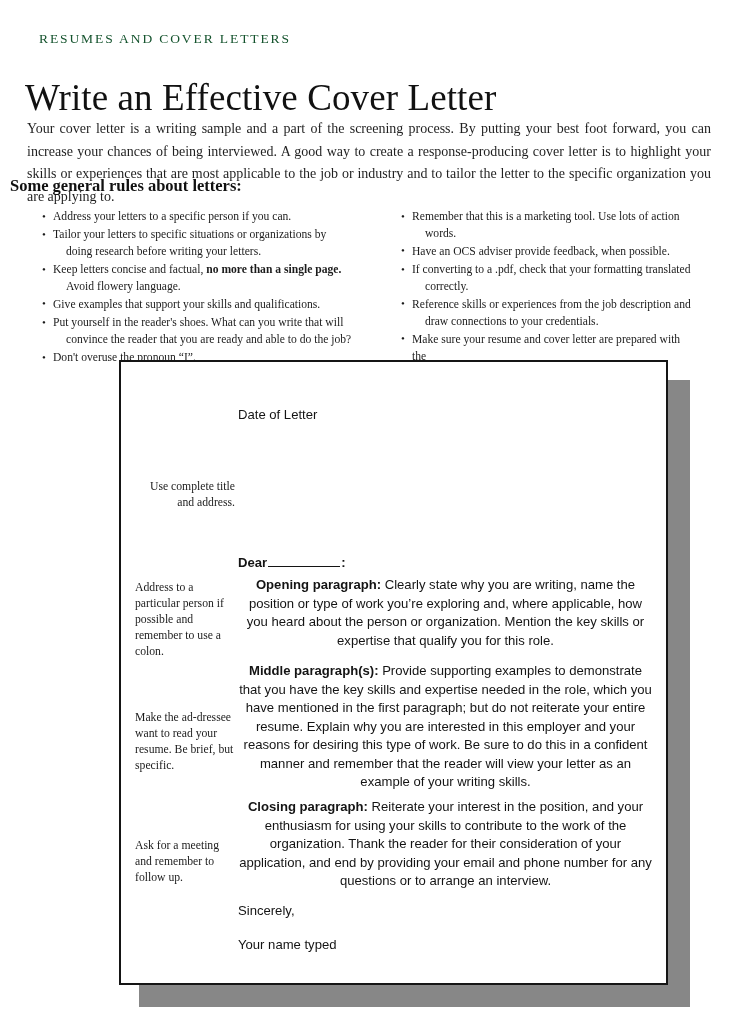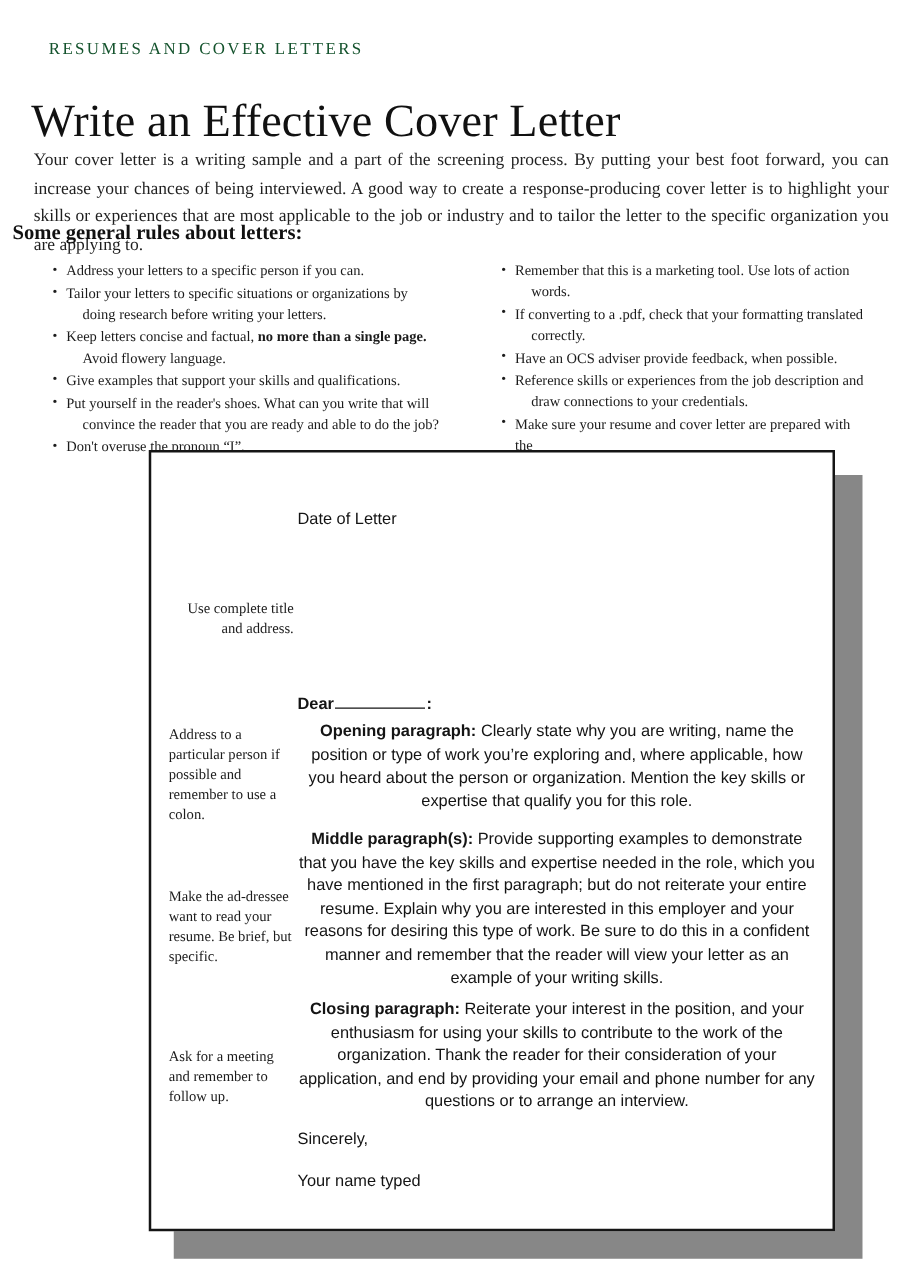--- a/index.html
+++ b/index.html
@@ -208,25 +208,25 @@
     </ul>
   </div>
 
   <div class="bullets right">
     <ul>
       <li>
         <span>Remember that this is a marketing tool. Use lots of action</span>
         <span class="cont">words.</span>
       </li>
       <li>
+        <span>Have an OCS adviser provide feedback, when possible.</span>
+      </li>
+      <li>
         <span>If converting to a .pdf, check that your formatting translated</span>
         <span class="cont">correctly.</span>
-      </li>
-      <li>
-        <span>Have an OCS adviser provide feedback, when possible.</span>
       </li>
       <li>
         <span>Reference skills or experiences from the job description and</span>
         <span class="cont">draw connections to your credentials.</span>
       </li>
       <li>
         <span>Make sure your resume and cover letter are prepared with the</span>
         <span class="cont">same font type and size.</span>
       </li>
     </ul>

